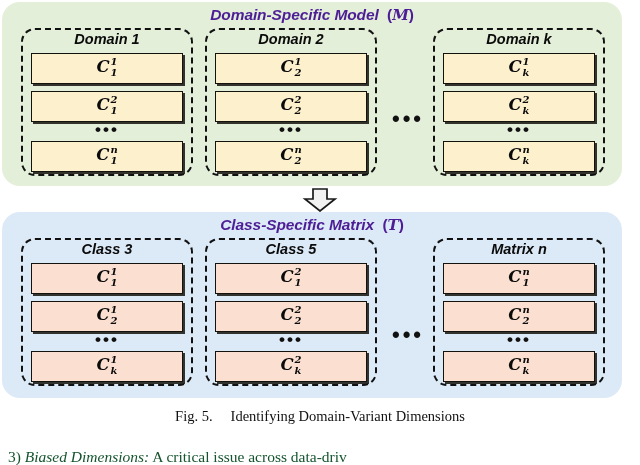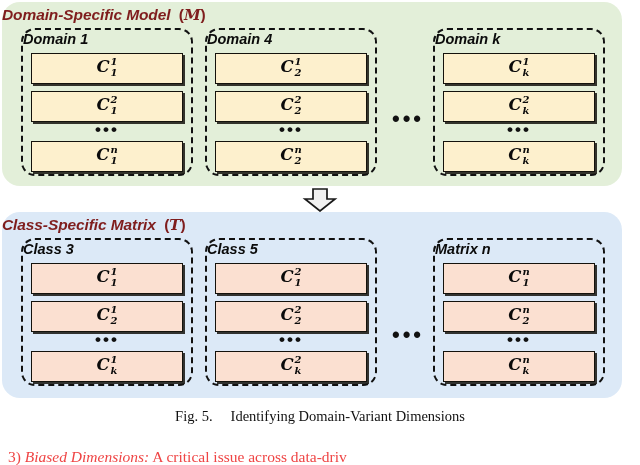--- a/index.html
+++ b/index.html
@@ -23,25 +23,25 @@
   }
   #panel-class{
     left:2px; top:212px; width:620px; height:186px;
     background:#dce9f7;
     padding-left:20px;
   }
 
   .panel-title{
     position:absolute;
     left:0; right:0;
-    text-align:left;
+    text-align:center;
     font-weight:bold;
     font-style:italic;
     font-size:15.5px;
-    color:#7f1d1d;
+    color:#4c1d95;
     letter-spacing:-0.1px;
     white-space:nowrap;
   }
   #panel-domain .panel-title{ top:4px; }
   #panel-class  .panel-title{ top:4px; }
   .panel-title .scriptsym{
     font-family:"DejaVu Serif", serif;
     font-style:italic;
     font-weight:bold;
     font-size:15px;
@@ -60,21 +60,21 @@
     top:26px;
     height:148px;
   }
   .g1{ left:19px;  width:172px; }
   .g2{ left:203px; width:172px; }
   .g3{ left:431px; width:172px; }
 
   .group-title{
     position:absolute;
     left:0; right:0; top:1px;
-    text-align:left;
+    text-align:center;
     font-weight:bold;
     font-style:italic;
     font-size:14.5px;
     color:#0b0b0b;
     white-space:nowrap;
   }
 
   
   .cells{
     position:absolute;
@@ -168,21 +168,21 @@
   #caption .figno{ margin-right:18px; }
 
   
   #body-text-clipped{
     position:absolute;
     left:8px; top:447px;
     width:624px; height:18px;
     overflow:hidden;
     font-family:"Liberation Serif", serif;
     font-size:15.5px;
-    color:#ef4444;
+    color:#14532d;
     white-space:nowrap;
     line-height:20px;
   }
   #body-text-clipped .em{ font-style:italic; }
 </style>
 </head>
 <body>
 
 <div class="panel" id="panel-domain">
 
@@ -219,21 +219,21 @@
           <span class="scripts">
             <span class="sup">n</span>
             <span class="sub">1</span>
           </span>
         </span>
       </div>
     </div>
   </div>
 
   <div class="group g2">
-    <div class="group-title">Domain 4</div>
+    <div class="group-title">Domain 2</div>
     <div class="cells">
       <div class="cell r0 panel-domain-cell">
         <span class="mathlbl">
           <span>C</span>
           <span class="scripts">
             <span class="sup">1</span>
             <span class="sub">2</span>
           </span>
         </span>
       </div>

